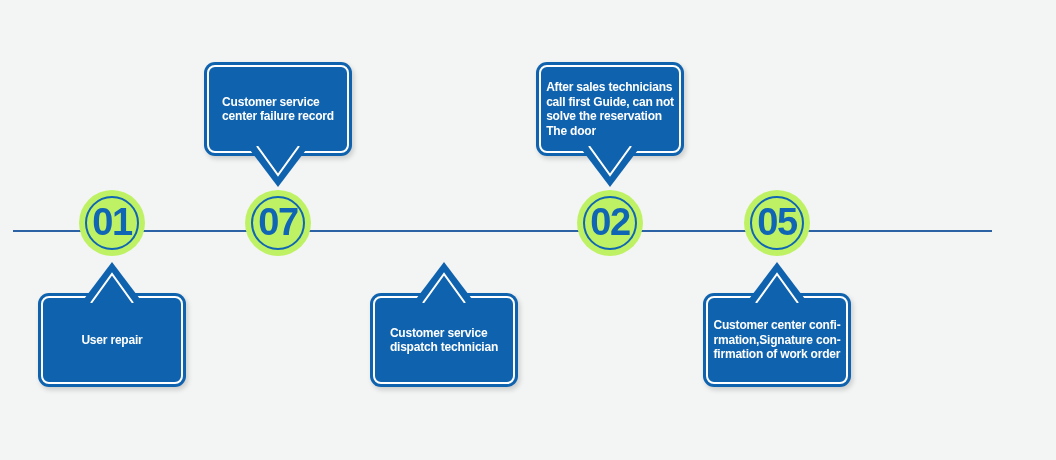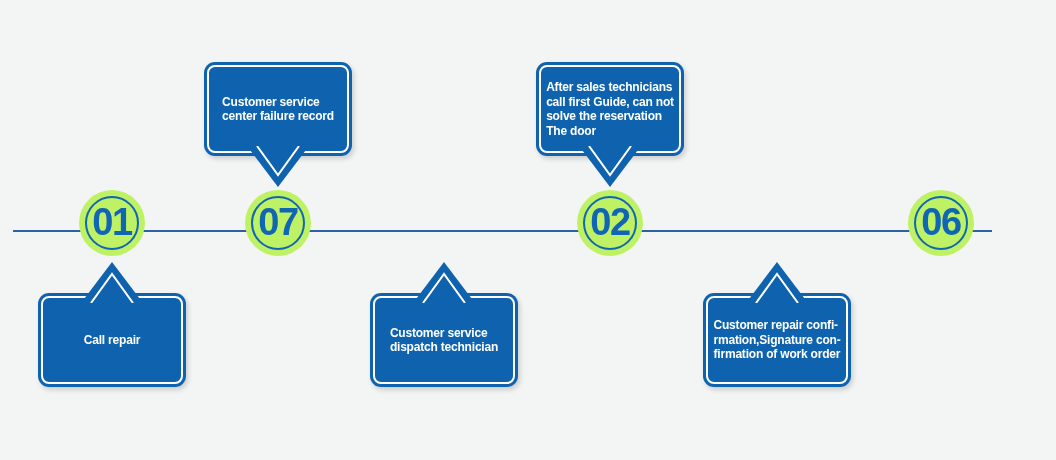--- a/index.html
+++ b/index.html
@@ -57,21 +57,21 @@
     <div class="ring">
       <span class="num">01</span>
     </div>
   </div>
   <div class="bubble below" style="left:38px">
     <svg class="pointer up" width="64" height="42" viewBox="0 0 64 42">
       <path d="M1 42 L32 1 L63 42 Z" fill="#0f63ae"></path>
       <path d="M11 42 L32 13 L53 42" fill="none" stroke="#ffffff" stroke-width="2"></path>
     </svg>
     <div class="inner-line"></div>
-    <div class="btxt">Call repair</div>
+    <div class="btxt">User repair</div>
   </div>
 
   <div class="node" style="left:245px">
     <div class="ring">
       <span class="num">07</span>
     </div>
   </div>
   <div class="bubble above" style="left:204px">
     <svg class="pointer down" width="64" height="42" viewBox="0 0 64 42">
       <path d="M1 0 L32 41 L63 0 Z" fill="#0f63ae"></path>
@@ -102,30 +102,30 @@
       <path d="M1 0 L32 41 L63 0 Z" fill="#0f63ae"></path>
       <path d="M11 0 L32 29 L53 0" fill="none" stroke="#ffffff" stroke-width="2"></path>
     </svg>
     <div class="inner-line"></div>
     <div class="btxt">After sales technicians
 call first Guide, can not
 solve the reservation
 The door</div>
   </div>
 
+  <div class="node" style="left:744px">
+    <div class="ring">
+      <span class="num">05</span>
+    </div>
+  </div>
   <div class="bubble below" style="left:703px">
     <svg class="pointer up" width="64" height="42" viewBox="0 0 64 42">
       <path d="M1 42 L32 1 L63 42 Z" fill="#0f63ae"></path>
       <path d="M11 42 L32 13 L53 42" fill="none" stroke="#ffffff" stroke-width="2"></path>
     </svg>
     <div class="inner-line"></div>
-    <div class="btxt">Customer repair confi-
+    <div class="btxt">Customer center confi-
 rmation,Signature con-
 firmation of work order</div>
   </div>
 
-  <div class="node" style="left:908px">
-    <div class="ring">
-      <span class="num">06</span>
-    </div>
-  </div>
 
 </div>
 
 </body></html>

